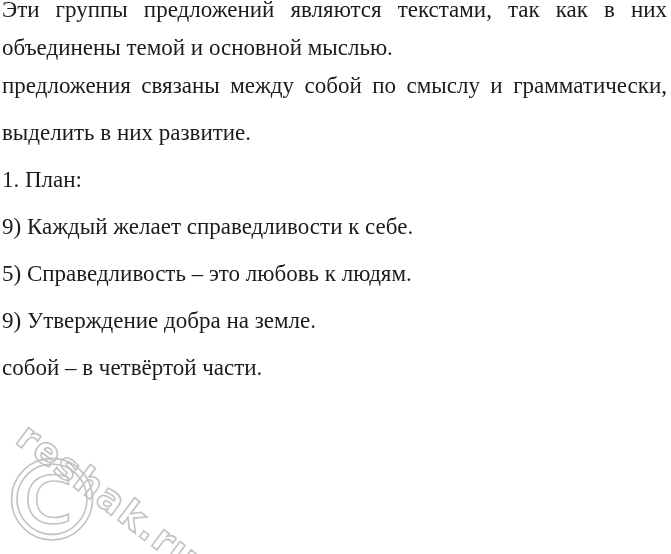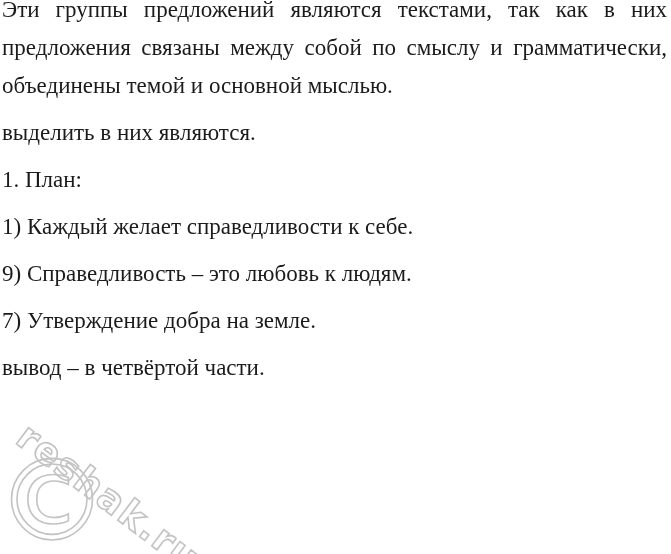--- a/index.html
+++ b/index.html
@@ -63,47 +63,47 @@
 </style>
 </head>
 <body>
 
 <div class="page">
 
   <div class="content">
 
     <div class="para">
       <span class="line fill">Эти группы предложений являются текстами, так как в них</span>
+      <span class="line">объединены темой и основной мыслью.</span>
       <span class="line fill">предложения связаны между собой по смыслу и грамматически,</span>
-      <span class="line">объединены темой и основной мыслью.</span>
     </div>
 
     <div class="para">
-      <span class="line">выделить в них являются.</span>
+      <span class="line">выделить в них развитие.</span>
     </div>
 
     <div class="para">
       <span class="line">1. План:</span>
     </div>
 
 
     <div class="para">
-      <span class="line">1) Каждый желает справедливости к себе.</span>
+      <span class="line">9) Каждый желает справедливости к себе.</span>
     </div>
 
     <div class="para">
-      <span class="line">9) Справедливость – это любовь к людям.</span>
+      <span class="line">5) Справедливость – это любовь к людям.</span>
     </div>
 
     <div class="para">
-      <span class="line">7) Утверждение добра на земле.</span>
+      <span class="line">9) Утверждение добра на земле.</span>
     </div>
 
     <div class="para">
-      <span class="line">вывод – в четвёртой части.</span>
+      <span class="line">собой – в четвёртой части.</span>
     </div>
 
   </div>
 
   <svg class="watermark-layer" viewBox="0 0 671 554" xmlns="http://www.w3.org/2000/svg" aria-hidden="true">
     <text class="wm-copy" x="52" y="540" text-anchor="middle">©</text>
     <text class="wm-site" x="14" y="442" transform="rotate(37 14 442)">reshak.ru</text>
   </svg>
 
 </div>

